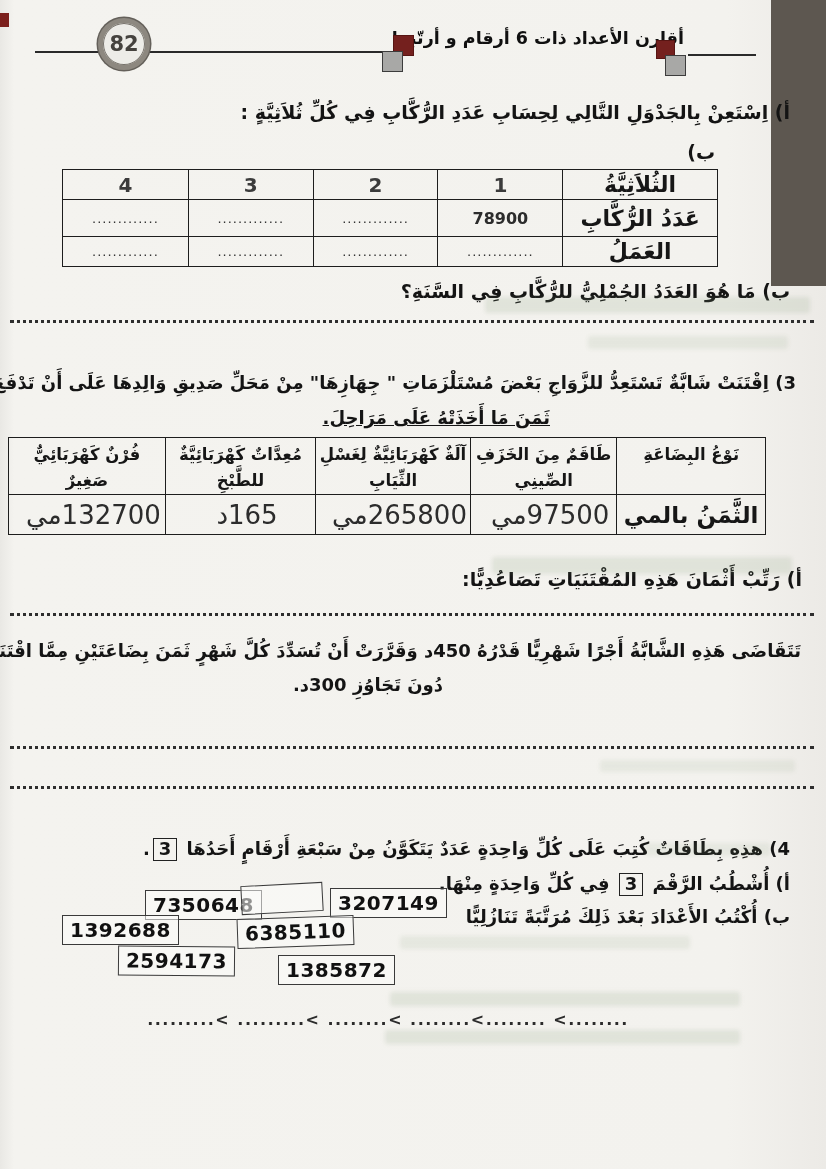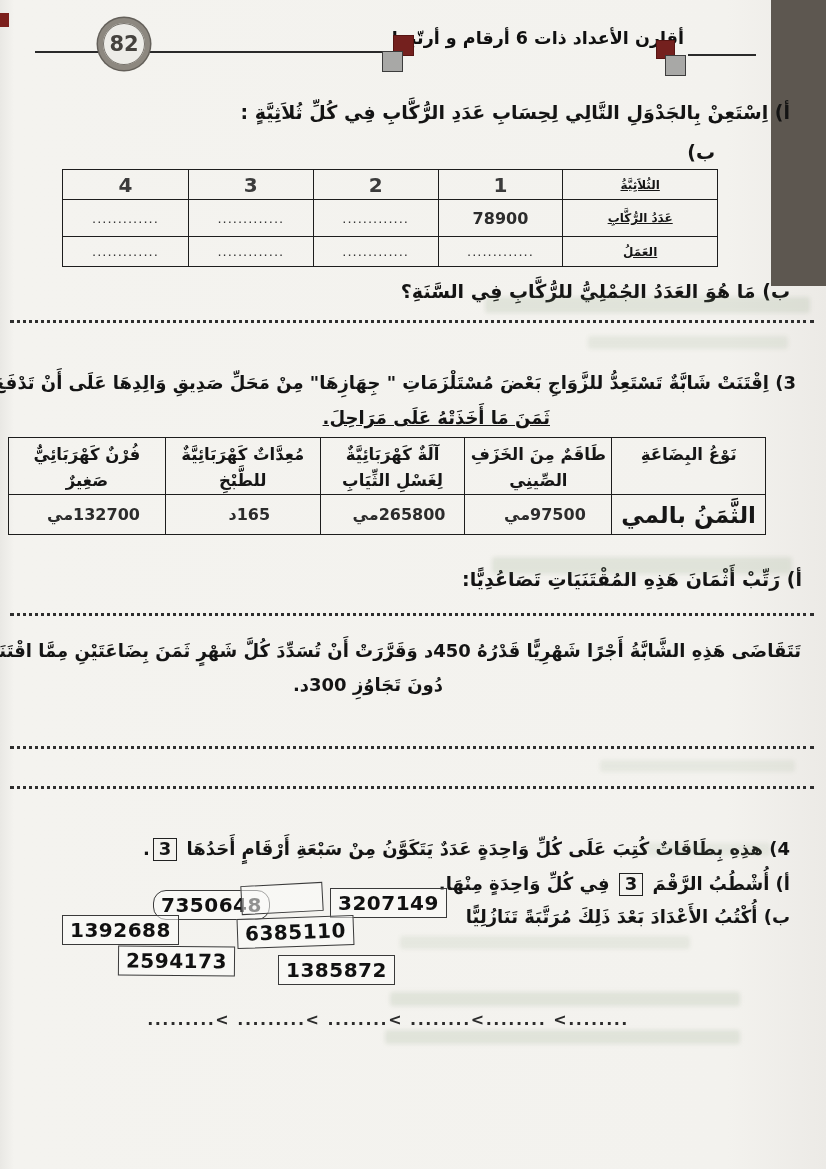--- a/index.html
+++ b/index.html
@@ -42,28 +42,28 @@
   .motif-left .gray{left:0;top:16px;width:19px;height:19px;}
   
   .q-line{position:absolute;font-weight:bold;white-space:nowrap;text-align:right;color:#141414;}
   .fs19{font-size:19px;} .fs18{font-size:18px;}
   
   .dotline{position:absolute;height:3px;border-bottom:3px dotted #2e2e2e;}
   
   table{border-collapse:collapse;direction:rtl;}
   td{border:1.7px solid #1d1d1d;text-align:center;vertical-align:middle;padding:1px 3px;}
   .t1{position:absolute;left:62px;top:169px;width:656px;}
-  .t1 .lbl{font-weight:bold;font-size:12px;text-decoration:underline;}
+  .t1 .lbl{font-weight:bold;font-size:22px;}
   .t1 .num{font-size:20px;font-weight:600;color:#3b3b3b;}
   .t1 .val{font-size:16px;font-weight:600;color:#2c2c2c;}
   .dots{font-size:13px;letter-spacing:1px;color:#333;font-weight:normal;}
   .t2{position:absolute;left:8px;top:437px;width:758px;}
   .t2 .hd{font-weight:bold;font-size:16.5px;vertical-align:top;padding-top:4px;line-height:1.55;}
   .t2 .lbl{font-weight:bold;font-size:23px;}
-  .t2 .price{font-size:16px;font-weight:700;color:#2c2c2c;padding-left:16px;}
+  .t2 .price{font-size:26px;font-weight:400;color:#2c2c2c;padding-left:16px;}
   
   .card{
     position:absolute;border:1.7px solid #3a3a3a;background:rgba(252,252,250,.55);
     font-size:20px;font-weight:600;letter-spacing:.5px;color:#111;
     padding:2px 7px;direction:ltr;white-space:nowrap;
   }
   .boxed{display:inline-block;border:1.6px solid #222;padding:0 5px;margin:0 3px;line-height:1.15;font-weight:bold;}
   .order-line{position:absolute;left:128px;top:1010px;width:520px;direction:ltr;text-align:center;
     font-size:16px;font-weight:bold;letter-spacing:1.5px;color:#2b2b2b;white-space:nowrap;}
   
@@ -172,21 +172,21 @@
     <span>4) هذِهِ بِطَاقَاتٌ كُتِبَ عَلَى كُلِّ وَاحِدَةٍ عَدَدٌ يَتَكَوَّنُ مِنْ سَبْعَةِ أَرْقَامٍ أَحَدُهَا</span>
     <span class="boxed">3</span><span>.</span>
   </div>
   <div class="q-line fs18" style="top:873px;right:36px;">
     <span>أ) أُشْطُبُ الرَّقْمَ</span>
     <span class="boxed">3</span>
     <span>فِي كُلِّ وَاحِدَةٍ مِنْهَا.</span>
   </div>
   <div class="q-line fs18" style="top:906px;right:36px;">ب) أُكْتُبُ الأَعْدَادَ بَعْدَ ذَلِكَ مُرَتَّبَةً تَنَازُلِيًّا</div>
 
-  <div class="card" style="left:153px;top:890px;border-radius:13px;">7350648</div>
+  <div class="card" style="left:145px;top:890px;">7350648</div>
   <div class="card" style="left:241px;top:884px;width:66px;height:23px;transform:rotate(-3deg);"></div>
   <div class="card" style="left:330px;top:888px;">3207149</div>
   <div class="card" style="left:62px;top:915px;">1392688</div>
   <div class="card" style="left:237px;top:917px;transform:rotate(-2deg);">6385110</div>
   <div class="card" style="left:118px;top:946px;transform:rotate(.5deg);">2594173</div>
   <div class="card" style="left:278px;top:955px;">1385872</div>
 
   <div class="order-line">.........&lt; .........&lt; ........&lt; ........&lt;........ &lt;........</div>
 
   <div class="bleed" style="left:485px;top:297px;width:325px;height:16px;"></div>

